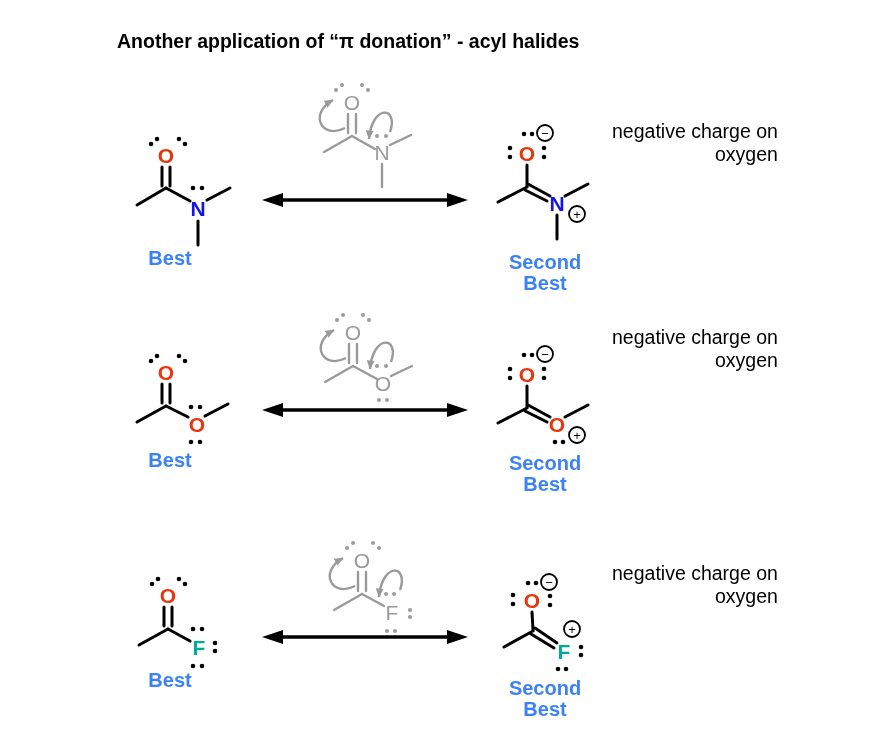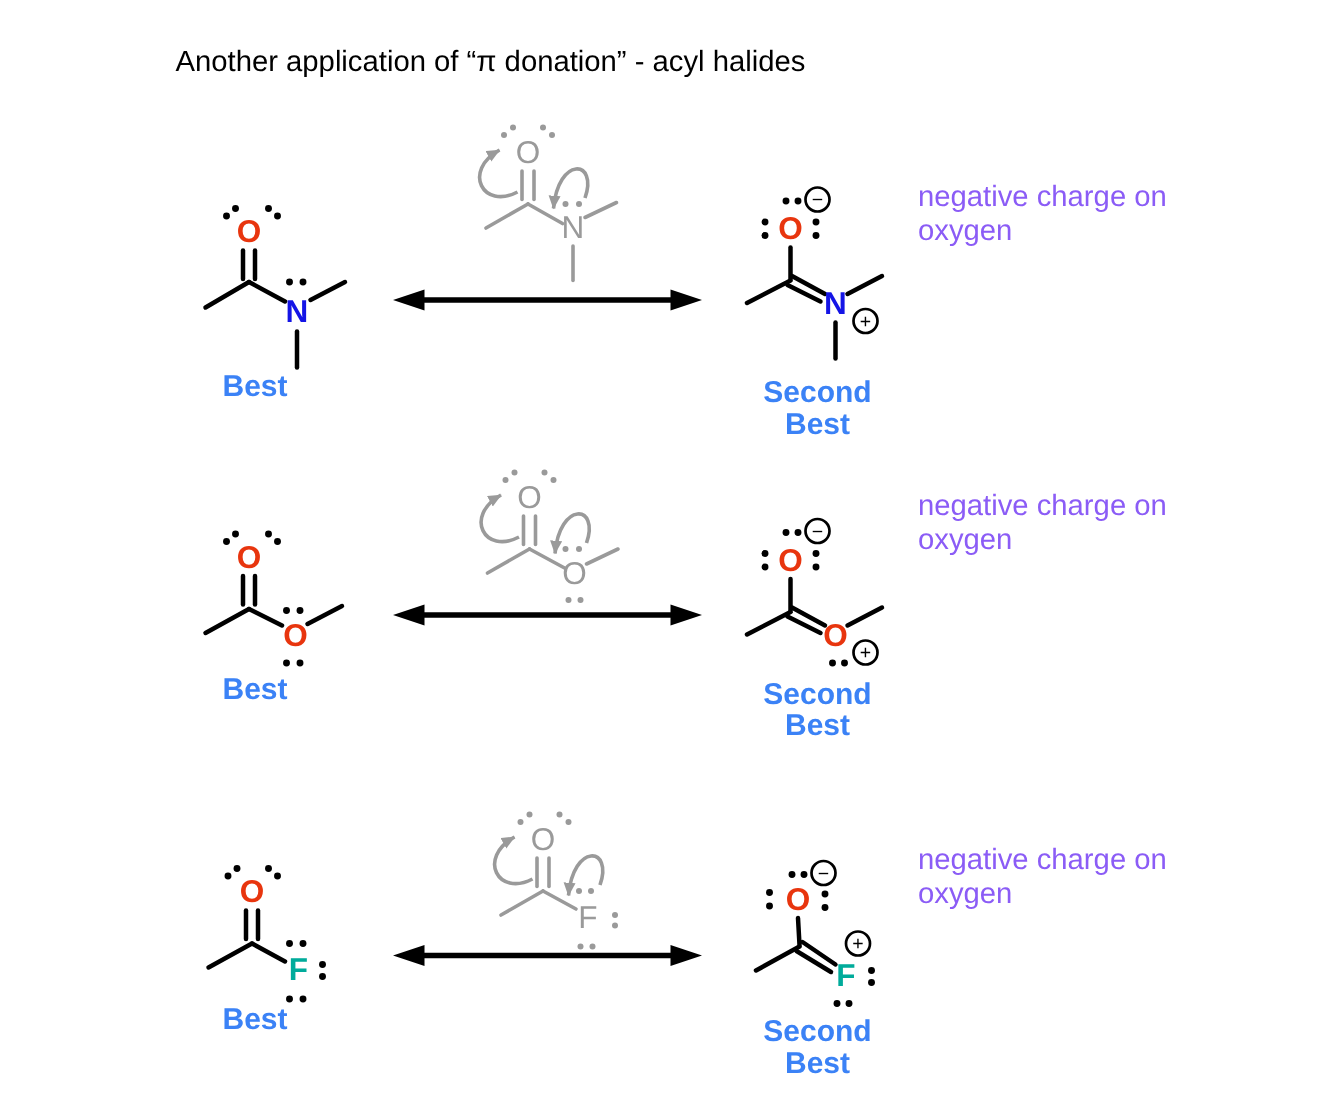--- a/index.html
+++ b/index.html
@@ -1,20 +1,20 @@
 <!DOCTYPE html>
 <html style="--oxygen: #e8350e; --nitrogen: #1414e6; --fluorine: #00ab9b; --gray: #9a9a9a; --black: #000000;"><head>
 <meta charset="utf-8">
 <style>
   html,body{margin:0;padding:0;background:#fff;}
   .page{position:relative;width:884px;height:734px;background:#ffffff;overflow:hidden;
         font-family:"Liberation Sans",sans-serif;}
-  .title{position:absolute;left:117px;top:30px;font-size:19.5px;font-weight:normal;color:#000;}
+  .title{position:absolute;left:117px;top:30px;font-size:19.5px;font-weight:bold;color:#000;}
   svg.art{position:absolute;left:0;top:0;}
-  .note{position:absolute;left:612px;font-size:19.5px;line-height:23px;color:#8b5cf6;}
+  .note{position:absolute;left:612px;font-size:19.5px;line-height:23px;color:#000000;text-align:right;}
   .lbl{position:absolute;font-size:20px;font-weight:bold;color:#3b82f6;transform:translateX(-50%);
        text-align:center;line-height:21px;white-space:nowrap;}
   .bond{stroke:var(--black,#000);stroke-width:3;stroke-linecap:round;fill:none;}
   .gbond{stroke:var(--gray,#9a9a9a);stroke-width:2.4;stroke-linecap:round;fill:none;}
   .garrow{stroke:var(--gray,#9a9a9a);stroke-width:2.4;fill:none;}
   .resline{stroke:var(--black,#000);stroke-width:3.6;fill:none;}
   .reshead{fill:var(--black,#000);}
   .dot{fill:var(--black,#000);}
   .gdot{fill:var(--gray,#9a9a9a);}
   text.atom{font-family:"Liberation Sans",sans-serif;font-size:21px;font-weight:bold;

